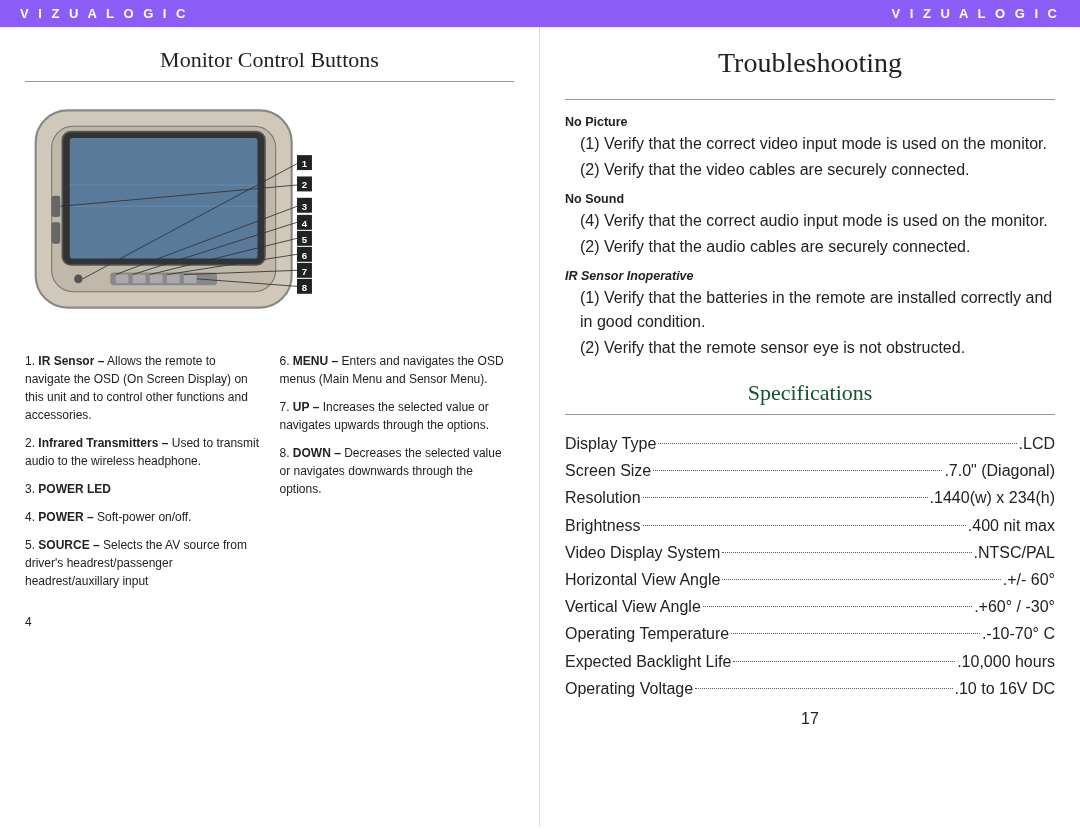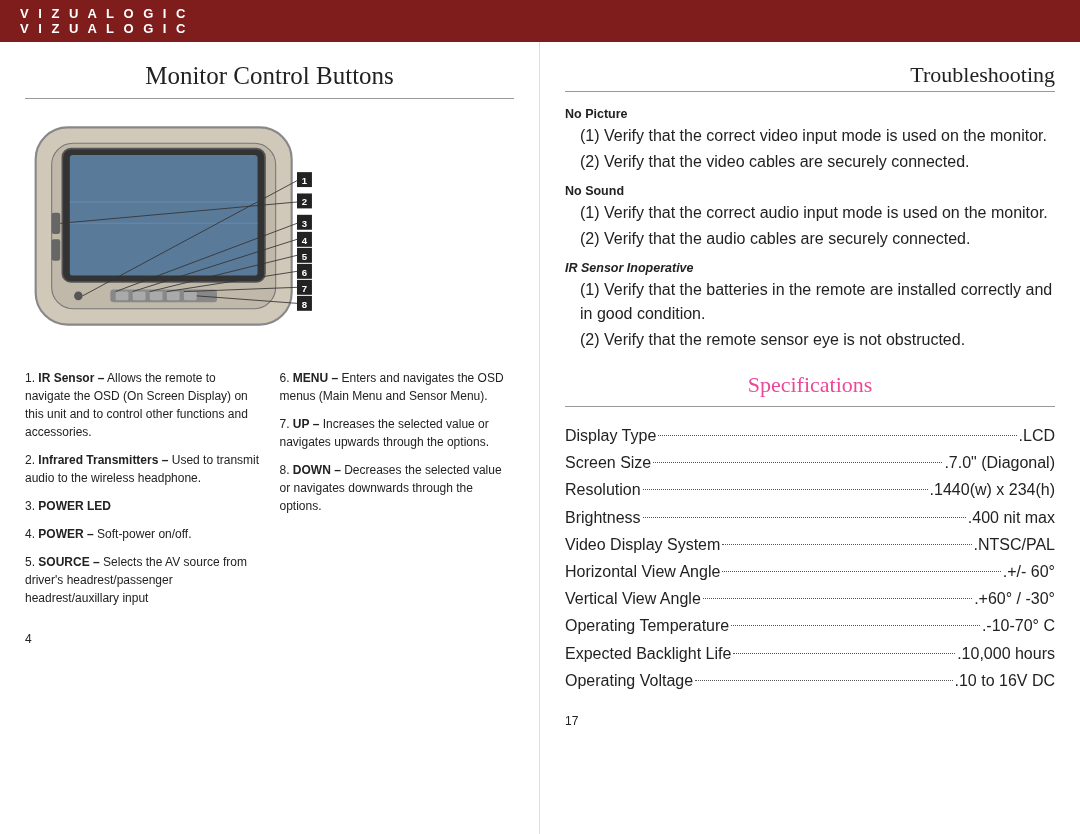--- a/index.html
+++ b/index.html
@@ -10,44 +10,43 @@
       font-family: Arial, sans-serif;
       font-size: 13px;
       color: #222;
       overflow: hidden;
     }
 
     
     .header-bar {
       display: flex;
       justify-content: space-between;
-      background: #7f1d1d;
+      background: #8b5cf6;
       padding: 6px 20px;
       color: #fff;
       font-size: 13px;
       letter-spacing: 3px;
       font-weight: bold;
-      flex-direction: column;
     }
 
     .main-content {
       display: flex;
       height: calc(834px - 34px);
     }
 
     
     .left-panel {
       width: 540px;
       padding: 20px 25px;
       border-right: 1px solid #ddd;
     }
 
     .section-title {
       font-family: 'Palatino Linotype', Palatino, serif;
-      font-size: 25px;
+      font-size: 22px;
       font-weight: normal;
       text-align: center;
       margin-bottom: 8px;
       color: #222;
     }
 
     .section-divider {
       border: none;
       border-top: 1px solid #999;
       margin-bottom: 15px;
@@ -90,24 +89,24 @@
       padding: 20px 25px;
     }
 
     
     .troubleshoot-section {
       margin-bottom: 20px;
     }
 
     .trouble-title {
       font-family: 'Palatino Linotype', Palatino, serif;
-      font-size: 22px;
+      font-size: 28px;
       font-weight: normal;
-      text-align: right;
-      margin-bottom: 3px;
+      text-align: center;
+      margin-bottom: 20px;
       color: #222;
     }
 
     .trouble-category {
       font-weight: bold;
       font-size: 12.5px;
       margin-top: 10px;
       margin-bottom: 3px;
     }
 
@@ -127,21 +126,21 @@
     .specs-section {
       margin-top: 15px;
     }
 
     .specs-title {
       font-family: 'Palatino Linotype', Palatino, serif;
       font-size: 22px;
       font-weight: normal;
       text-align: center;
       margin-bottom: 8px;
-      color: #ec4899;
+      color: #14532d;
     }
 
     .spec-row {
       display: flex;
       justify-content: space-between;
       font-size: 16px;
       line-height: 1.7;
       border-bottom: none;
     }
 
@@ -306,21 +305,21 @@
 
     <div class="troubleshoot-section">
       <div class="trouble-title">Troubleshooting</div>
       <hr class="section-divider">
 
       <div class="trouble-category">No Picture</div>
       <div class="trouble-item">(1) Verify that the correct video input mode is used on the monitor.</div>
       <div class="trouble-item">(2) Verify that the video cables are securely connected.</div>
 
       <div class="trouble-category">No Sound</div>
-      <div class="trouble-item">(1) Verify that the correct audio input mode is used on the monitor.</div>
+      <div class="trouble-item">(4) Verify that the correct audio input mode is used on the monitor.</div>
       <div class="trouble-item">(2) Verify that the audio cables are securely connected.</div>
 
       <div class="trouble-category italic" style="font-style:italic;">IR Sensor Inoperative</div>
       <div class="trouble-item">(1) Verify that the batteries in the remote are installed correctly and in good condition.</div>
       <div class="trouble-item">(2) Verify that the remote sensor eye is not obstructed.</div>
     </div>
 
     <div class="specs-section">
       <div class="specs-title">Specifications</div>
       <hr class="section-divider">
@@ -370,16 +369,16 @@
         <span class="spec-dots"></span>
         <span class="spec-value">.10,000 hours</span>
       </div>
       <div class="spec-row">
         <span class="spec-label">Operating Voltage</span>
         <span class="spec-dots"></span>
         <span class="spec-value">.10 to 16V DC</span>
       </div>
     </div>
 
-    <div style="margin-top: 20px; font-size: 12px; text-align: left;">17</div>
+    <div style="margin-top: 8px; font-size: 16px; text-align: center;">17</div>
   </div>
 
 </div>
 
 </body></html>

